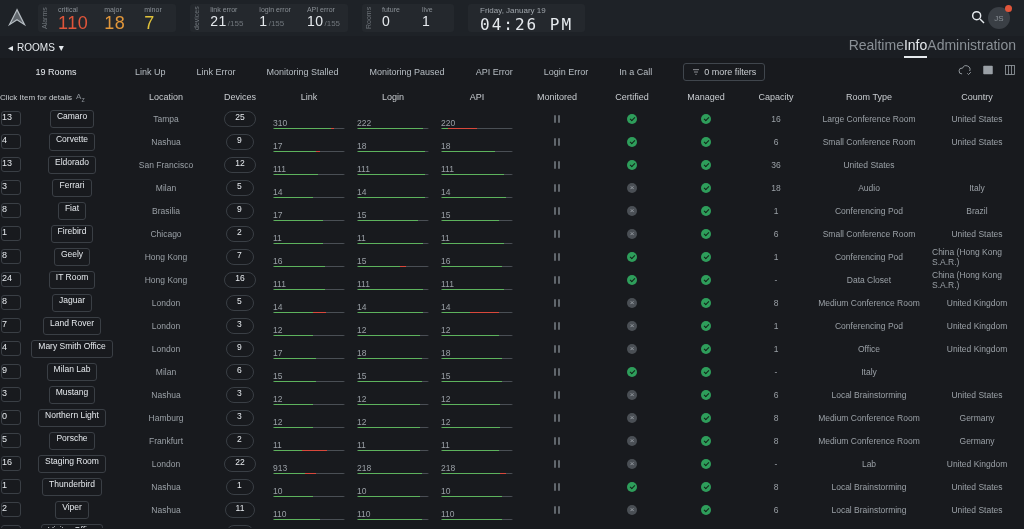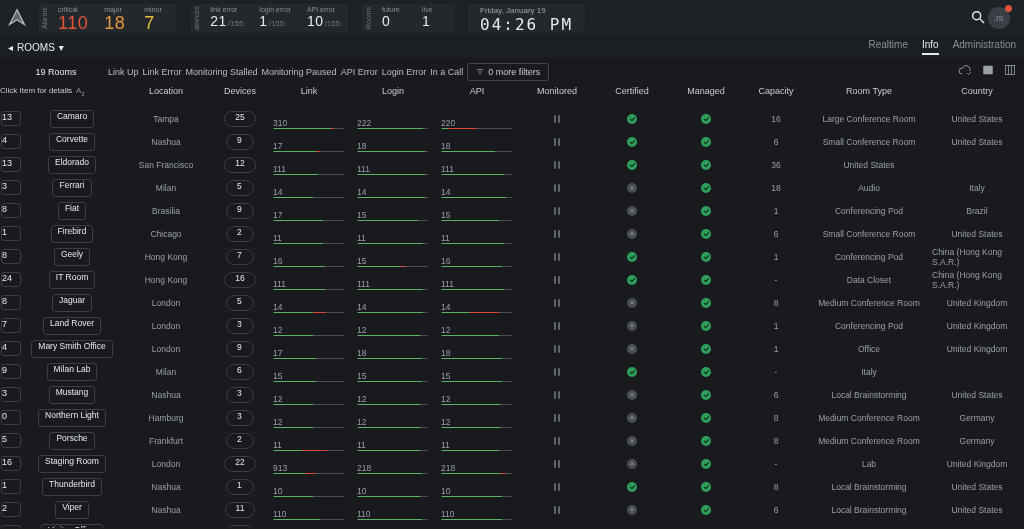--- a/index.html
+++ b/index.html
@@ -24,34 +24,34 @@
   .dt{padding:2px 12px 0;margin-left:auto}
   .dt .d{font-size:8px;color:#a0a6ac}
   .dt .t{font-size:16px;font-family:ui-monospace,Menlo,monospace;letter-spacing:2px;color:#e6eaee}
   .hdr-right{margin-left:auto;display:flex;align-items:center;gap:2px;padding-right:8px}
   .srch svg{stroke:#e6eaee}
   .avatar{width:22px;height:22px;border-radius:50%;background:#3a3f45;display:flex;align-items:center;justify-content:center;font-size:8px;color:#8a9096;position:relative}
   .avatar::after{content:"";position:absolute;top:-2px;right:-2px;width:7px;height:7px;background:#e0553a;border-radius:50%}
   
   .sub-hdr{display:flex;align-items:center;height:22px;background:#1b1e23;padding:0 8px}
   .crumb{color:#e6eaee;font-size:10px;display:flex;align-items:center;gap:4px}
-  .tabs{margin-left:auto;display:flex;gap:14px;font-size:10px}
+  .tabs{margin-left:auto;display:flex;gap:0;font-size:14px}
   .tabs span{color:#8a9096;padding-bottom:3px;cursor:pointer}
   .tabs .act{color:#e6eaee;border-bottom:2px solid #e6eaee}
   
-  .filters{display:flex;align-items:center;height:28px;padding:0 8px;gap:4px;font-size:9px}
+  .filters{display:flex;align-items:center;height:28px;padding:0 8px;gap:31px;font-size:9px}
   .filters .count{color:#e6eaee;font-weight:500;width:96px;text-align:center}
   .filters .flt{color:#b7bec4;cursor:pointer}
   .fbtn{border:1px solid #40464d;border-radius:3px;padding:3px 8px;display:flex;align-items:center;gap:4px;cursor:pointer}
   .ricons{margin-left:auto;display:flex;gap:10px}
   .ricons svg{stroke:#9aa0a6}
   
   .grid{display:grid;grid-template-columns:22px 88px 88px 48px 78px 78px 78px 70px 68px 68px 60px 114px 90px;gap:0 6px;align-items:center}
   .thead{height:22px;font-size:9px;color:#c8ccd0}
-  .th{display:flex;justify-content:center;height:100%}
+  .th{display:flex;align-items:center;justify-content:center;height:100%}
   .th:first-child,.th:nth-child(2){justify-content:flex-start}
   .th:first-child{font-size:8px;white-space:nowrap}
   .sortico{margin-left:4px;font-size:8px;color:#8a9096}
   .tbody{max-height:420px;overflow:auto}
   .row{height:21px;margin-bottom:2px}
   .row .c{display:flex;align-items:center;justify-content:center;height:100%;font-size:8.5px;color:#9aa0a6;overflow:hidden;text-overflow:ellipsis}
   .numcell{border:1px solid #3a3f45;border-radius:3px;color:#e6eaee;font-size:9px;padding:0;height:15px;width:20px;justify-content:center}
   .namecell{border:1px solid #3a3f45;border-radius:3px;color:#e6eaee;padding:0 6px;height:18px;justify-content:center;white-space:nowrap}
   .loccell{color:#646a71}
   .devcell{border:1px solid #3a3f45;border-radius:9px;height:16px;padding:0 10px;color:#e6eaee;min-width:28px}

